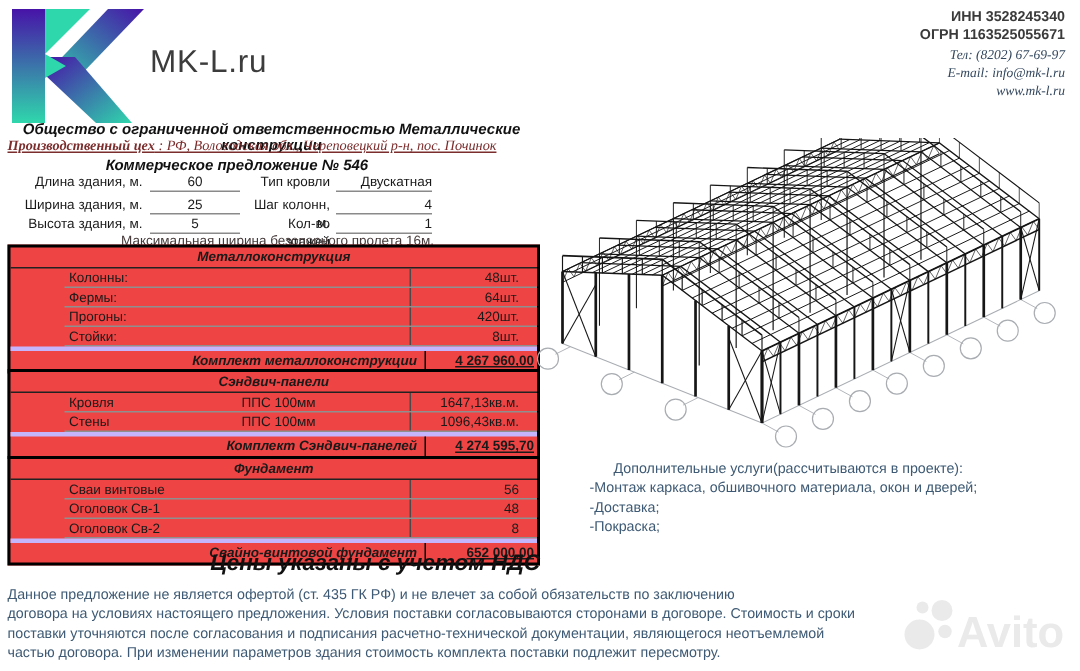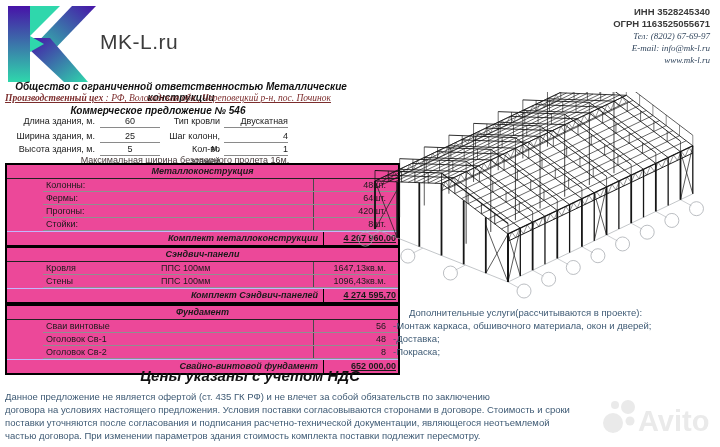--- a/index.html
+++ b/index.html
@@ -17,27 +17,27 @@
   .kp-title{left:0;top:105px;width:268px;text-align:center;font-weight:bold;font-style:italic;font-size:10px;color:#111;padding-left:24px;}
   
   .prow{left:0;height:12px;font-size:9px;line-height:12px;}
   .pl1{left:0;width:95px;text-align:right;}
   .pv1{left:100px;width:60px;text-align:center;border-bottom:1px solid #8a8a8a;}
   .pl2{left:163px;width:57px;text-align:right;}
   .pv2{left:224px;width:64px;text-align:right;border-bottom:1px solid #8a8a8a;}
   .pcell{position:absolute;top:0;height:12px;}
   .max-note{left:0;top:155px;width:370px;text-align:center;font-size:9px;color:#463a3a;}
   
-  .tbl{position:absolute;left:5px;width:395px;border:2px solid #000;background:#ec4899;box-sizing:border-box;}
+  .tbl{position:absolute;left:5px;width:355px;border:2px solid #000;background:#ef4444;box-sizing:border-box;}
   .thdr{height:13px;line-height:13px;text-align:center;font-weight:bold;font-style:italic;font-size:9px;border-bottom:1px solid #222;}
   .drow{display:flex;height:12px;line-height:12px;font-size:9px;border-bottom:1px solid #8f8f8f;margin-left:36px;}
   .dname{flex:1;padding-left:3px;position:relative;white-space:nowrap;}
   .dspec{position:absolute;left:118px;top:0;}
   .dval{width:72px;border-left:1px solid #4a4a4a;text-align:right;padding-right:12px;white-space:nowrap;}
-  .trow{display:flex;height:13px;line-height:13px;font-size:9px;border-top:1px solid #c4b5fd;}
+  .trow{display:flex;height:13px;line-height:13px;font-size:9px;border-top:3px solid #c4b5fd;}
   .tlabel{flex:1;text-align:right;padding-right:5px;font-weight:bold;font-style:italic;}
   .tval{width:72px;border-left:1px solid #000;text-align:right;padding-right:2px;font-weight:bold;text-decoration:underline;}
   .vat-note{left:0;top:367px;width:360px;text-align:right;font-weight:bold;font-style:italic;font-size:15px;color:#111;}
   
   .services{left:393px;top:306px;font-size:9.5px;line-height:13px;color:#3e5a74;white-space:nowrap;}
   .services .head{padding-left:16px;}
   .disclaimer{left:5px;top:391px;font-size:9.5px;line-height:12.9px;color:#3e5a74;white-space:nowrap;}
   
   .wm{left:602px;top:396px;width:118px;height:42px;opacity:.95;}
   .wm text{font-family:"Liberation Sans",sans-serif;font-weight:bold;}

